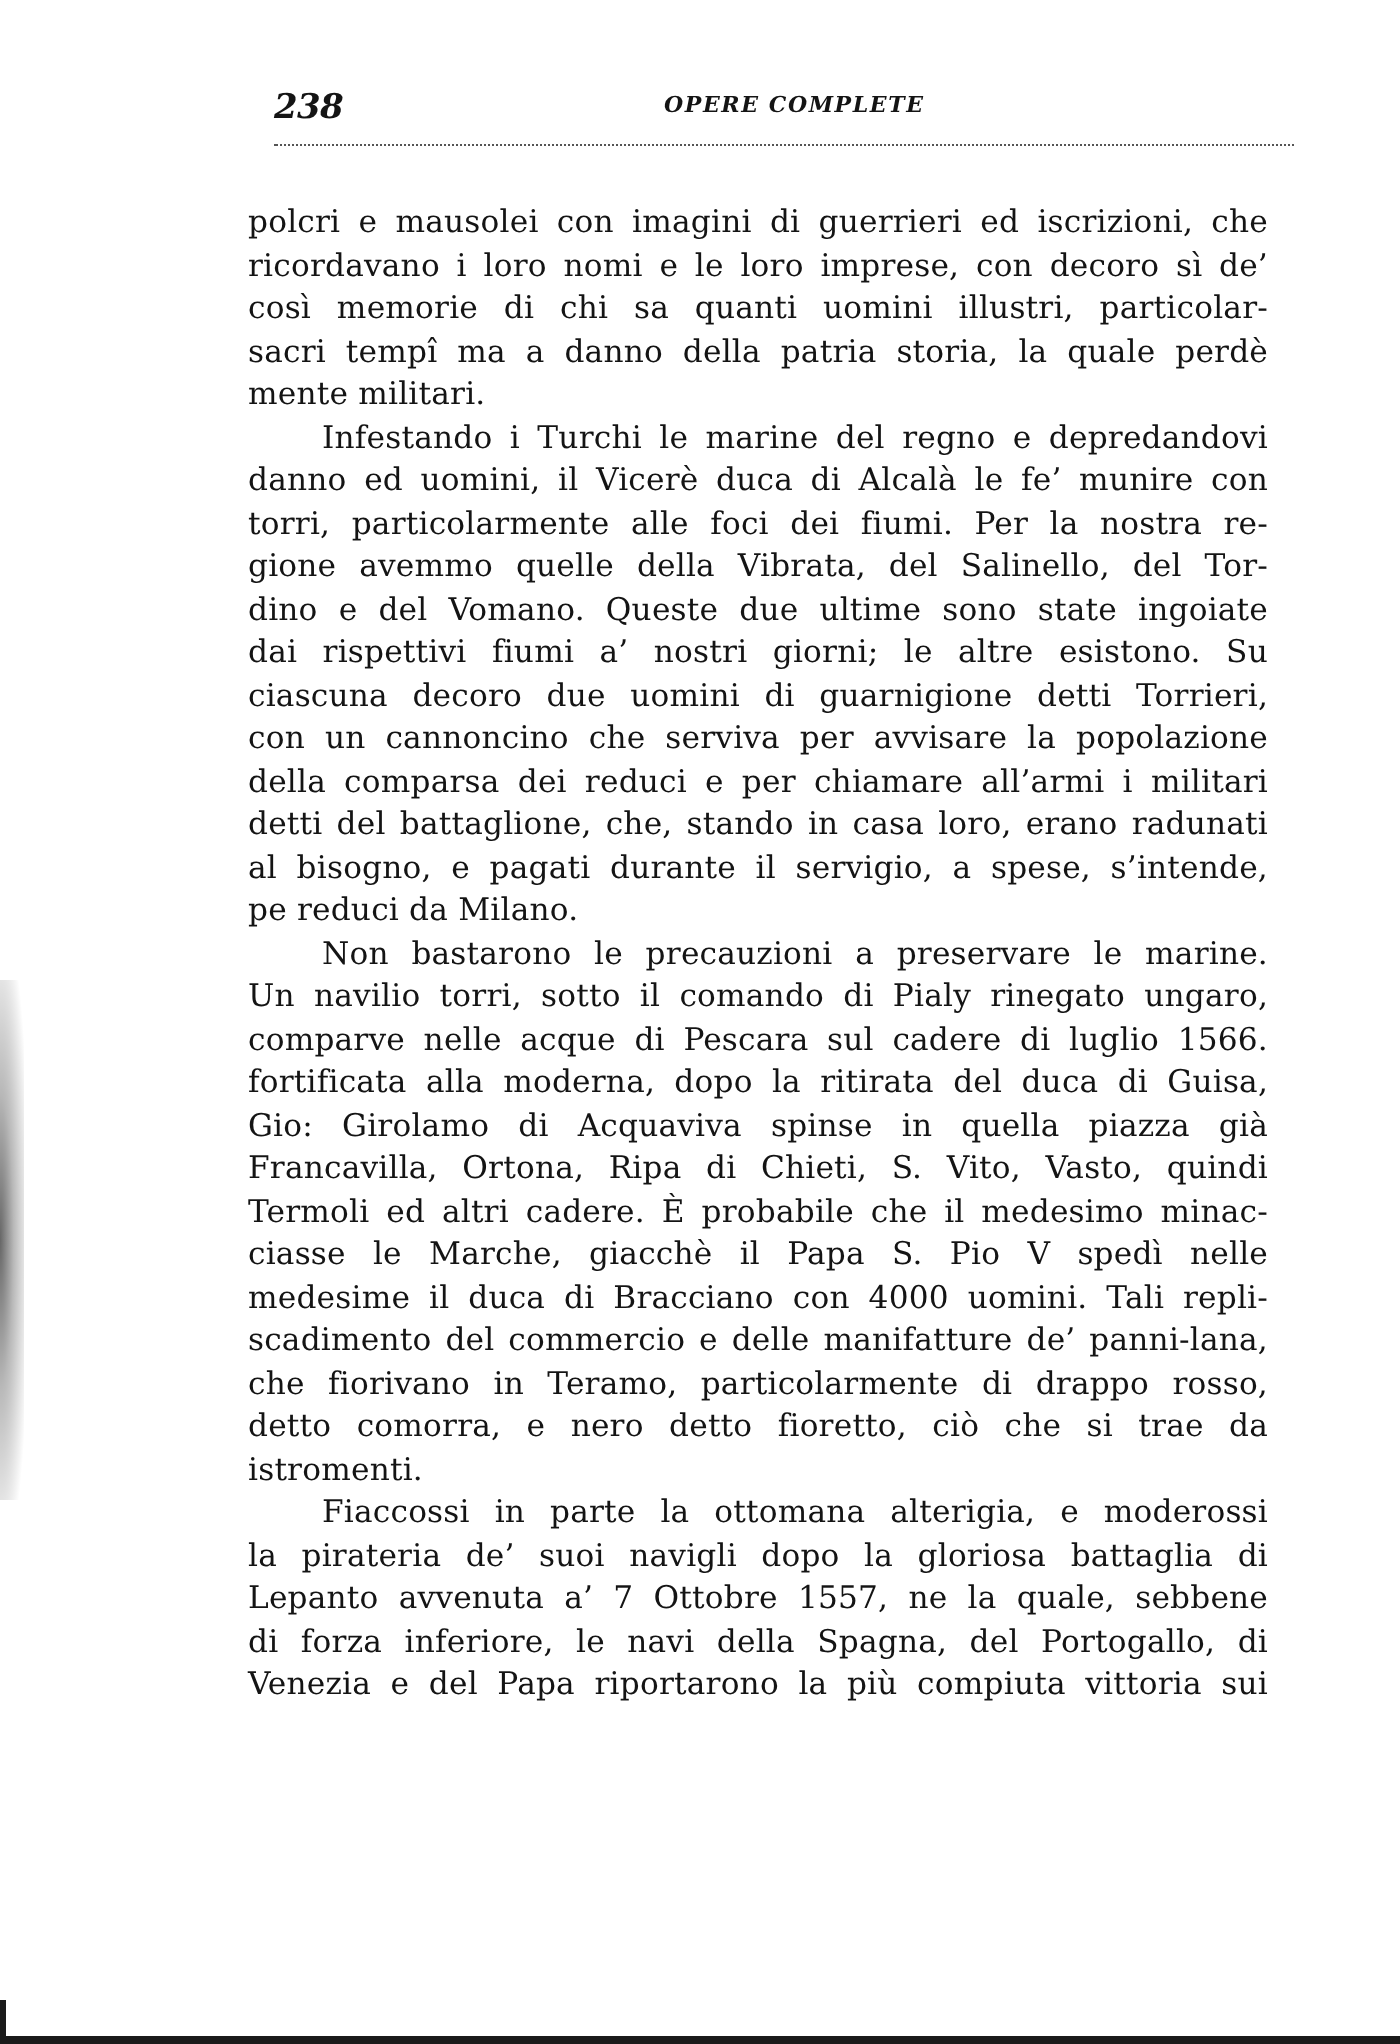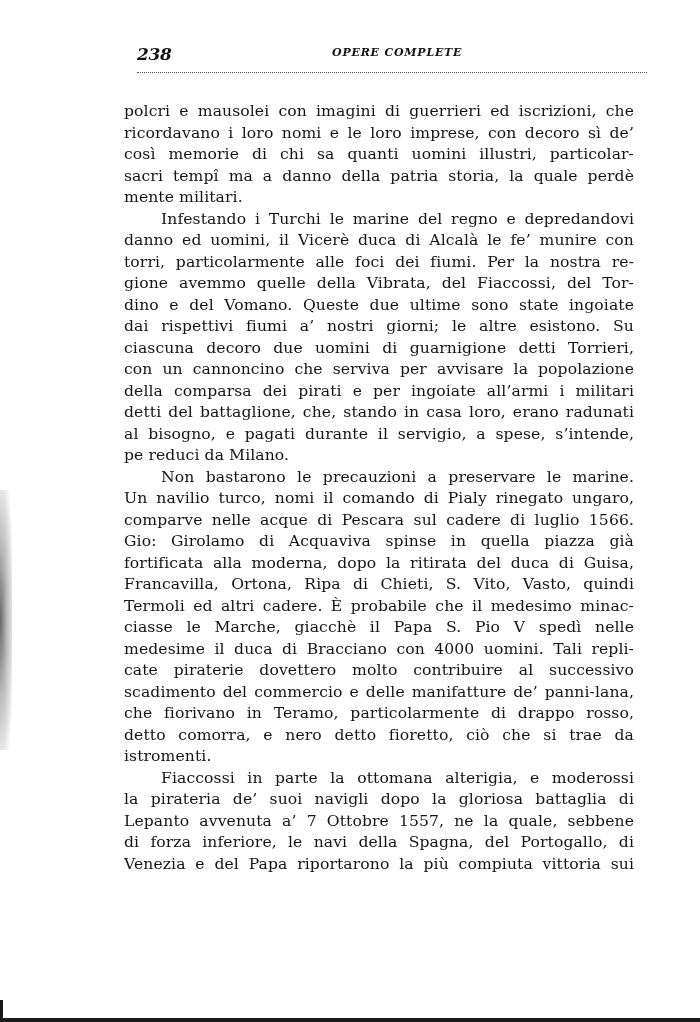--- a/index.html
+++ b/index.html
@@ -112,40 +112,39 @@
 
   <span class="line">polcri e mausolei con imagini di guerrieri ed iscrizioni, che</span>
   <span class="line">ricordavano i loro nomi e le loro imprese, con decoro sì de’</span>
   <span class="line">così memorie di chi sa quanti uomini illustri, particolar-</span>
   <span class="line">sacri tempî ma a danno della patria storia, la quale perdè</span>
   <span class="line last">mente militari.</span>
 
   <span class="line indent">Infestando i Turchi le marine del regno e depredandovi</span>
   <span class="line">danno ed uomini, il Vicerè duca di Alcalà le fe’ munire con</span>
   <span class="line">torri, particolarmente alle foci dei fiumi. Per la nostra re-</span>
-  <span class="line">gione avemmo quelle della Vibrata, del Fiaccossi, del Tor-</span>
+  <span class="line">gione avemmo quelle della Vibrata, del Salinello, del Tor-</span>
   <span class="line">dino e del Vomano. Queste due ultime sono state ingoiate</span>
   <span class="line">dai rispettivi fiumi a’ nostri giorni; le altre esistono. Su</span>
   <span class="line">ciascuna decoro due uomini di guarnigione detti Torrieri,</span>
   <span class="line">con un cannoncino che serviva per avvisare la popolazione</span>
-  <span class="line">della comparsa dei pirati e per ingoiate all’armi i militari</span>
+  <span class="line">della comparsa dei reduci e per chiamare all’armi i militari</span>
   <span class="line">detti del battaglione, che, stando in casa loro, erano radunati</span>
   <span class="line">al bisogno, e pagati durante il servigio, a spese, s’intende,</span>
   <span class="line last">pe reduci da Milano.</span>
 
   <span class="line indent">Non bastarono le precauzioni a preservare le marine.</span>
-  <span class="line">Un navilio turco, nomi il comando di Pialy rinegato ungaro,</span>
+  <span class="line">Un navilio torri, sotto il comando di Pialy rinegato ungaro,</span>
   <span class="line">comparve nelle acque di Pescara sul cadere di luglio 1566.</span>
+  <span class="line">fortificata alla moderna, dopo la ritirata del duca di Guisa,</span>
   <span class="line">Gio: Girolamo di Acquaviva spinse in quella piazza già</span>
-  <span class="line">fortificata alla moderna, dopo la ritirata del duca di Guisa,</span>
   <span class="line">Francavilla, Ortona, Ripa di Chieti, S. Vito, Vasto, quindi</span>
   <span class="line">Termoli ed altri cadere. È probabile che il medesimo minac-</span>
   <span class="line">ciasse le Marche, giacchè il Papa S. Pio V spedì nelle</span>
   <span class="line">medesime il duca di Bracciano con 4000 uomini. Tali repli-</span>
-  <span class="line">cate piraterie dovettero molto contribuire al successivo</span>
   <span class="line">scadimento del commercio e delle manifatture de’ panni-lana,</span>
   <span class="line">che fiorivano in Teramo, particolarmente di drappo rosso,</span>
   <span class="line">detto comorra, e nero detto fioretto, ciò che si trae da</span>
   <span class="line last">istromenti.</span>
 
   <span class="line indent">Fiaccossi in parte la ottomana alterigia, e moderossi</span>
   <span class="line">la pirateria de’ suoi navigli dopo la gloriosa battaglia di</span>
   <span class="line">Lepanto avvenuta a’ 7 Ottobre 1557, ne la quale, sebbene</span>
   <span class="line">di forza inferiore, le navi della Spagna, del Portogallo, di</span>
   <span class="line">Venezia e del Papa riportarono la più compiuta vittoria sui</span>

